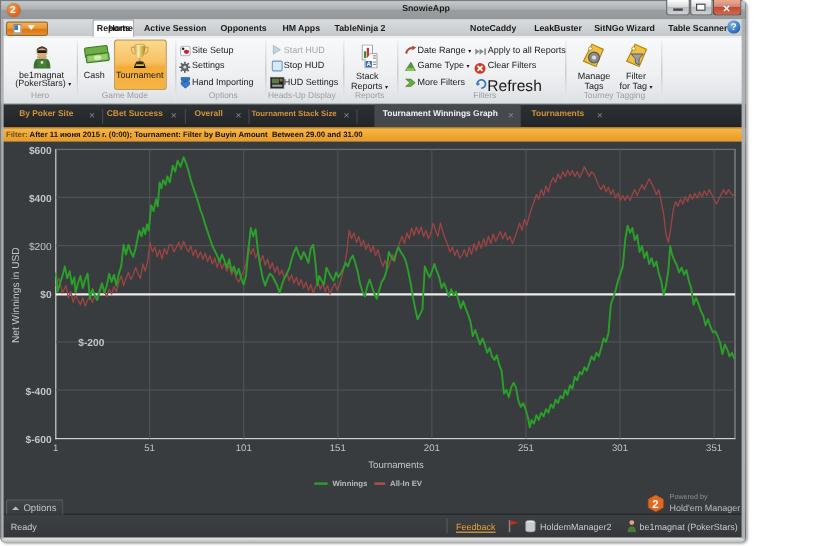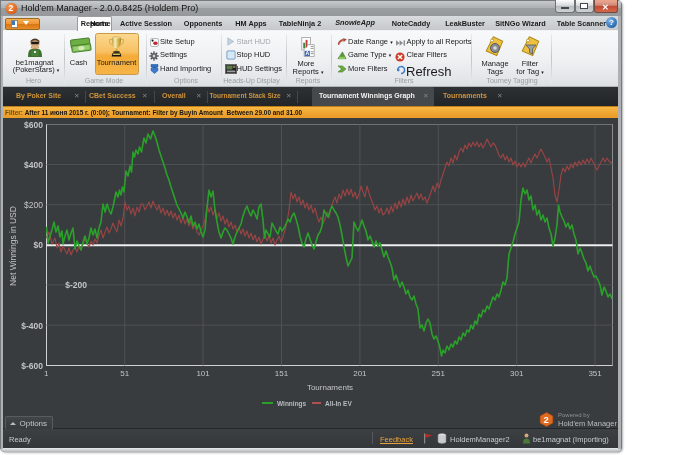--- a/index.html
+++ b/index.html
@@ -8,21 +8,20 @@
 </style></head><body>
 
 <div class="abs" id="win" style="left:0;top:0;width:622px;height:452px;border-radius:0 5px 5px 5px;
  background:linear-gradient(180deg,#a9acae,#9b9ea0);box-shadow:1px 1px 2px rgba(80,80,80,.45), inset 0 0 0 1px #787b7d;overflow:hidden;">
 
 <div class="abs" style="left:1px;top:1px;width:620px;height:15px;
  background:linear-gradient(180deg,#c7cacc 0%,#aeb1b3 45%,#9b9ea0 50%,#95989a 100%);"></div>
 <div class="abs" style="left:6px;top:2.5px;width:11px;height:11px;border-radius:50%;
  background:radial-gradient(circle at 35% 30%,#f59a4e,#e2611b 70%,#c24e12);box-shadow:0 0 1px #7a3a0a;"></div>
 <div class="abs" style="left:8.4px;top:3.4px;width:7px;height:9px;color:#fff;font-size:8.5px;font-weight:bold;">2</div>
-<div class="abs" style="left:21px;top:3px;font-size:9px;color:#111;">Hold'em Manager - 2.0.0.8425 (Holdem Pro)</div>
 
 <div class="abs" style="left:555px;top:0;width:20px;height:13px;border:1px solid #6f7274;border-top:none;border-radius:0 0 3px 3px;
  background:linear-gradient(180deg,#fdfdfd,#d8dbdd 45%,#b9bcbe 50%,#cfd2d4);"></div>
 <div class="abs" style="left:561px;top:7px;width:8px;height:2px;background:#44474a;"></div>
 <div class="abs" style="left:575px;top:0;width:19px;height:13px;border:1px solid #6f7274;border-top:none;border-radius:0 0 3px 3px;
  background:linear-gradient(180deg,#fdfdfd,#d8dbdd 45%,#b9bcbe 50%,#cfd2d4);"></div>
 <div class="abs" style="left:580px;top:3px;width:8px;height:6px;border:1.5px solid #44474a;background:#fff;"></div>
 <div class="abs" style="left:594px;top:0;width:24px;height:13px;border:1px solid #6f4a42;border-top:none;border-radius:0 0 3px 3px;
  background:linear-gradient(180deg,#f0a98f,#d9604490 45%,#c24a30 50%,#d4674c);"></div>
 <div class="abs" style="left:602px;top:2.5px;color:#fff;font-size:8px;font-weight:bold;">✕</div>
@@ -34,21 +33,21 @@
 <div class="abs" style="left:11px;top:19.5px;width:7px;height:8px;background:#fff;border:1px solid #888;"></div>
 <div class="abs" style="left:12px;top:21px;width:3px;height:4px;background:#3a7ab8;"></div>
 <div class="abs" style="left:23px;top:21px;width:0;height:0;border-left:3.5px solid transparent;border-right:3.5px solid transparent;border-top:4px solid #fff;"></div>
 <div class="abs" style="left:77px;top:16px;width:35px;height:15px;background:#fdfdfd;border:1px solid #9a9da0;border-bottom:none;border-radius:2px 2px 0 0;"></div>
     <div class="abs ctr" style="left:56.5px;top:19px;font-size:7.3px;font-weight:bold;color:#1a1a1a;margin-left:44px;">Home</div>
     <div class="abs ctr" style="left:94.5px;top:19px;font-size:7.3px;font-weight:bold;color:#1a1a1a;">Reports</div>
     <div class="abs ctr" style="left:146px;top:19px;font-size:7.3px;font-weight:bold;color:#1a1a1a;">Active Session</div>
     <div class="abs ctr" style="left:203px;top:19px;font-size:7.3px;font-weight:bold;color:#1a1a1a;">Opponents</div>
     <div class="abs ctr" style="left:251px;top:19px;font-size:7.3px;font-weight:bold;color:#1a1a1a;">HM Apps</div>
     <div class="abs ctr" style="left:300px;top:19px;font-size:7.3px;font-weight:bold;color:#1a1a1a;">TableNinja 2</div>
-    <div class="abs ctr" style="left:355px;top:18px;font-size:7.3px;font-weight:bold;color:#1a1a1a;font-style:italic;">SnowieApp</div>
+    <div class="abs ctr" style="left:355px;top:2px;font-size:7.3px;font-weight:bold;color:#1a1a1a;">SnowieApp</div>
     <div class="abs ctr" style="left:411px;top:19px;font-size:7.3px;font-weight:bold;color:#1a1a1a;">NoteCaddy</div>
     <div class="abs ctr" style="left:465px;top:19px;font-size:7.3px;font-weight:bold;color:#1a1a1a;">LeakBuster</div>
     <div class="abs ctr" style="left:520.5px;top:19px;font-size:7.3px;font-weight:bold;color:#1a1a1a;">SitNGo Wizard</div>
     <div class="abs ctr" style="left:581.5px;top:19px;font-size:7.3px;font-weight:bold;color:#1a1a1a;">Table Scanner</div>
 <div class="abs" style="left:606px;top:17px;width:11px;height:11px;border-radius:50%;
  background:radial-gradient(circle at 35% 30%,#7db6e8,#2a6bb4 70%,#1a4a88);color:#fff;font-size:8px;font-weight:bold;text-align:center;line-height:11px;">?</div>
 
 <div class="abs" style="left:1px;top:31px;width:620px;height:56px;
  background:linear-gradient(180deg,#f8f9fa 0%,#eef0f2 55%,#e2e5e8 90%,#dde0e3 100%);border-bottom:1px solid #b2b5b8;"></div>
 <div class="abs" style="left:63.5px;top:34px;width:1px;height:50px;background:linear-gradient(180deg,#e8eaec,#c2c5c8,#e8eaec);"></div>
@@ -148,21 +147,21 @@
  <rect x="2" y="6" width="2" height="6" fill="#3a8a3a"></rect>
  <rect x="4.5" y="3" width="2" height="9" fill="#c03a3a"></rect>
  <rect x="7" y="8" width="1.8" height="4" fill="#3a5aa8"></rect>
  <path d="M8,8 L13.5,8 L13.5,20.5 L3,20.5 L3,14" fill="#fff" stroke="#999" stroke-width="0.8"></path>
  <rect x="3.5" y="14.5" width="5.5" height="5.5" fill="#3a6ab8"></rect>
  <text x="4.3" y="19.3" font-size="5.5" fill="#fff" font-weight="bold" font-family="Liberation Sans">A</text>
  <g stroke="#777" stroke-width="0.8">
         <path d="M9.8,10 L12.8,10 M9.8,12 L12.8,12 M9.8,15.5 L12.8,15.5 M9.8,17.5 L12.8,17.5"></path>
       </g>
 </svg>
-<div class="abs ctr" style="left:306px;top:59px;font-size:7.5px;color:#1a1a1a;">More</div>
+<div class="abs ctr" style="left:306px;top:59px;font-size:7.5px;color:#1a1a1a;">Stack</div>
 <div class="abs ctr" style="left:308px;top:66.5px;font-size:7.5px;color:#1a1a1a;">Reports <span style="font-size:5px;">▾</span></div>
 
 <svg class="abs" style="left:336.5px;top:38px;" width="10" height="8" viewBox="0 0 11 9">
  <path d="M1,7 Q2,1.5 8,1.5 L7,0.5 L10.5,1.8 L7.5,4 L8,2.8 Q3,3 2.2,7.5 Z" fill="#c84a3a" stroke="#8a2a1e" stroke-width="0.5"></path>
 </svg>
 <div class="abs" style="left:348px;top:36.6px;font-size:7.5px;color:#1a1a1a;">Date Range <span style="font-size:5px;">▾</span></div>
 <svg class="abs" style="left:336.5px;top:51px;" width="10" height="9" viewBox="0 0 11 10">
  <path d="M1,8.5 L6,1 L10,8.5 Z" fill="#5a9a3a" stroke="#3a6a22" stroke-width="0.6"></path>
  <rect x="2" y="6.5" width="7" height="2.5" fill="#8ac85a"></rect>
 </svg>
@@ -290,17 +289,17 @@
 </svg>
 <svg class="abs" style="left:437px;top:433px;" width="10" height="11" viewBox="0 0 10 11">
  <ellipse cx="5" cy="2.2" rx="4" ry="1.6" fill="#e8eaec" stroke="#888" stroke-width="0.6"></ellipse>
  <path d="M1,2.2 L1,8.8 A4,1.6 0 0 0 9,8.8 L9,2.2" fill="#c8ccd0" stroke="#888" stroke-width="0.6"></path>
 </svg>
 <div class="abs" style="left:450px;top:435px;font-size:7.5px;color:#c8cbcd;">HoldemManager2</div>
 <svg class="abs" style="left:522px;top:433px;" width="9" height="11" viewBox="0 0 9 11">
  <circle cx="4.5" cy="2.5" r="2" fill="#d8a878"></circle>
  <path d="M1,10.5 Q1,5.5 4.5,5.5 Q8,5.5 8,10.5 Z" fill="#4a7a3a"></path>
 </svg>
-<div class="abs" style="left:533px;top:435px;font-size:7.5px;color:#c8cbcd;">be1magnat (Importing)</div>
+<div class="abs" style="left:533px;top:435px;font-size:7.5px;color:#c8cbcd;">be1magnat (PokerStars)</div>
 
 <div class="abs" style="left:1px;top:447.5px;width:620px;height:4px;background:linear-gradient(180deg,#e8e9ea,#b5b8ba);border-radius:0 0 4px 4px;"></div>
 <div class="abs" style="left:618px;top:16px;width:3px;height:433px;background:#aeb1b3;"></div>
 <div class="abs" style="left:1px;top:16px;width:2px;height:433px;background:#aeb1b3;"></div>
 </div>
 </body></html>

